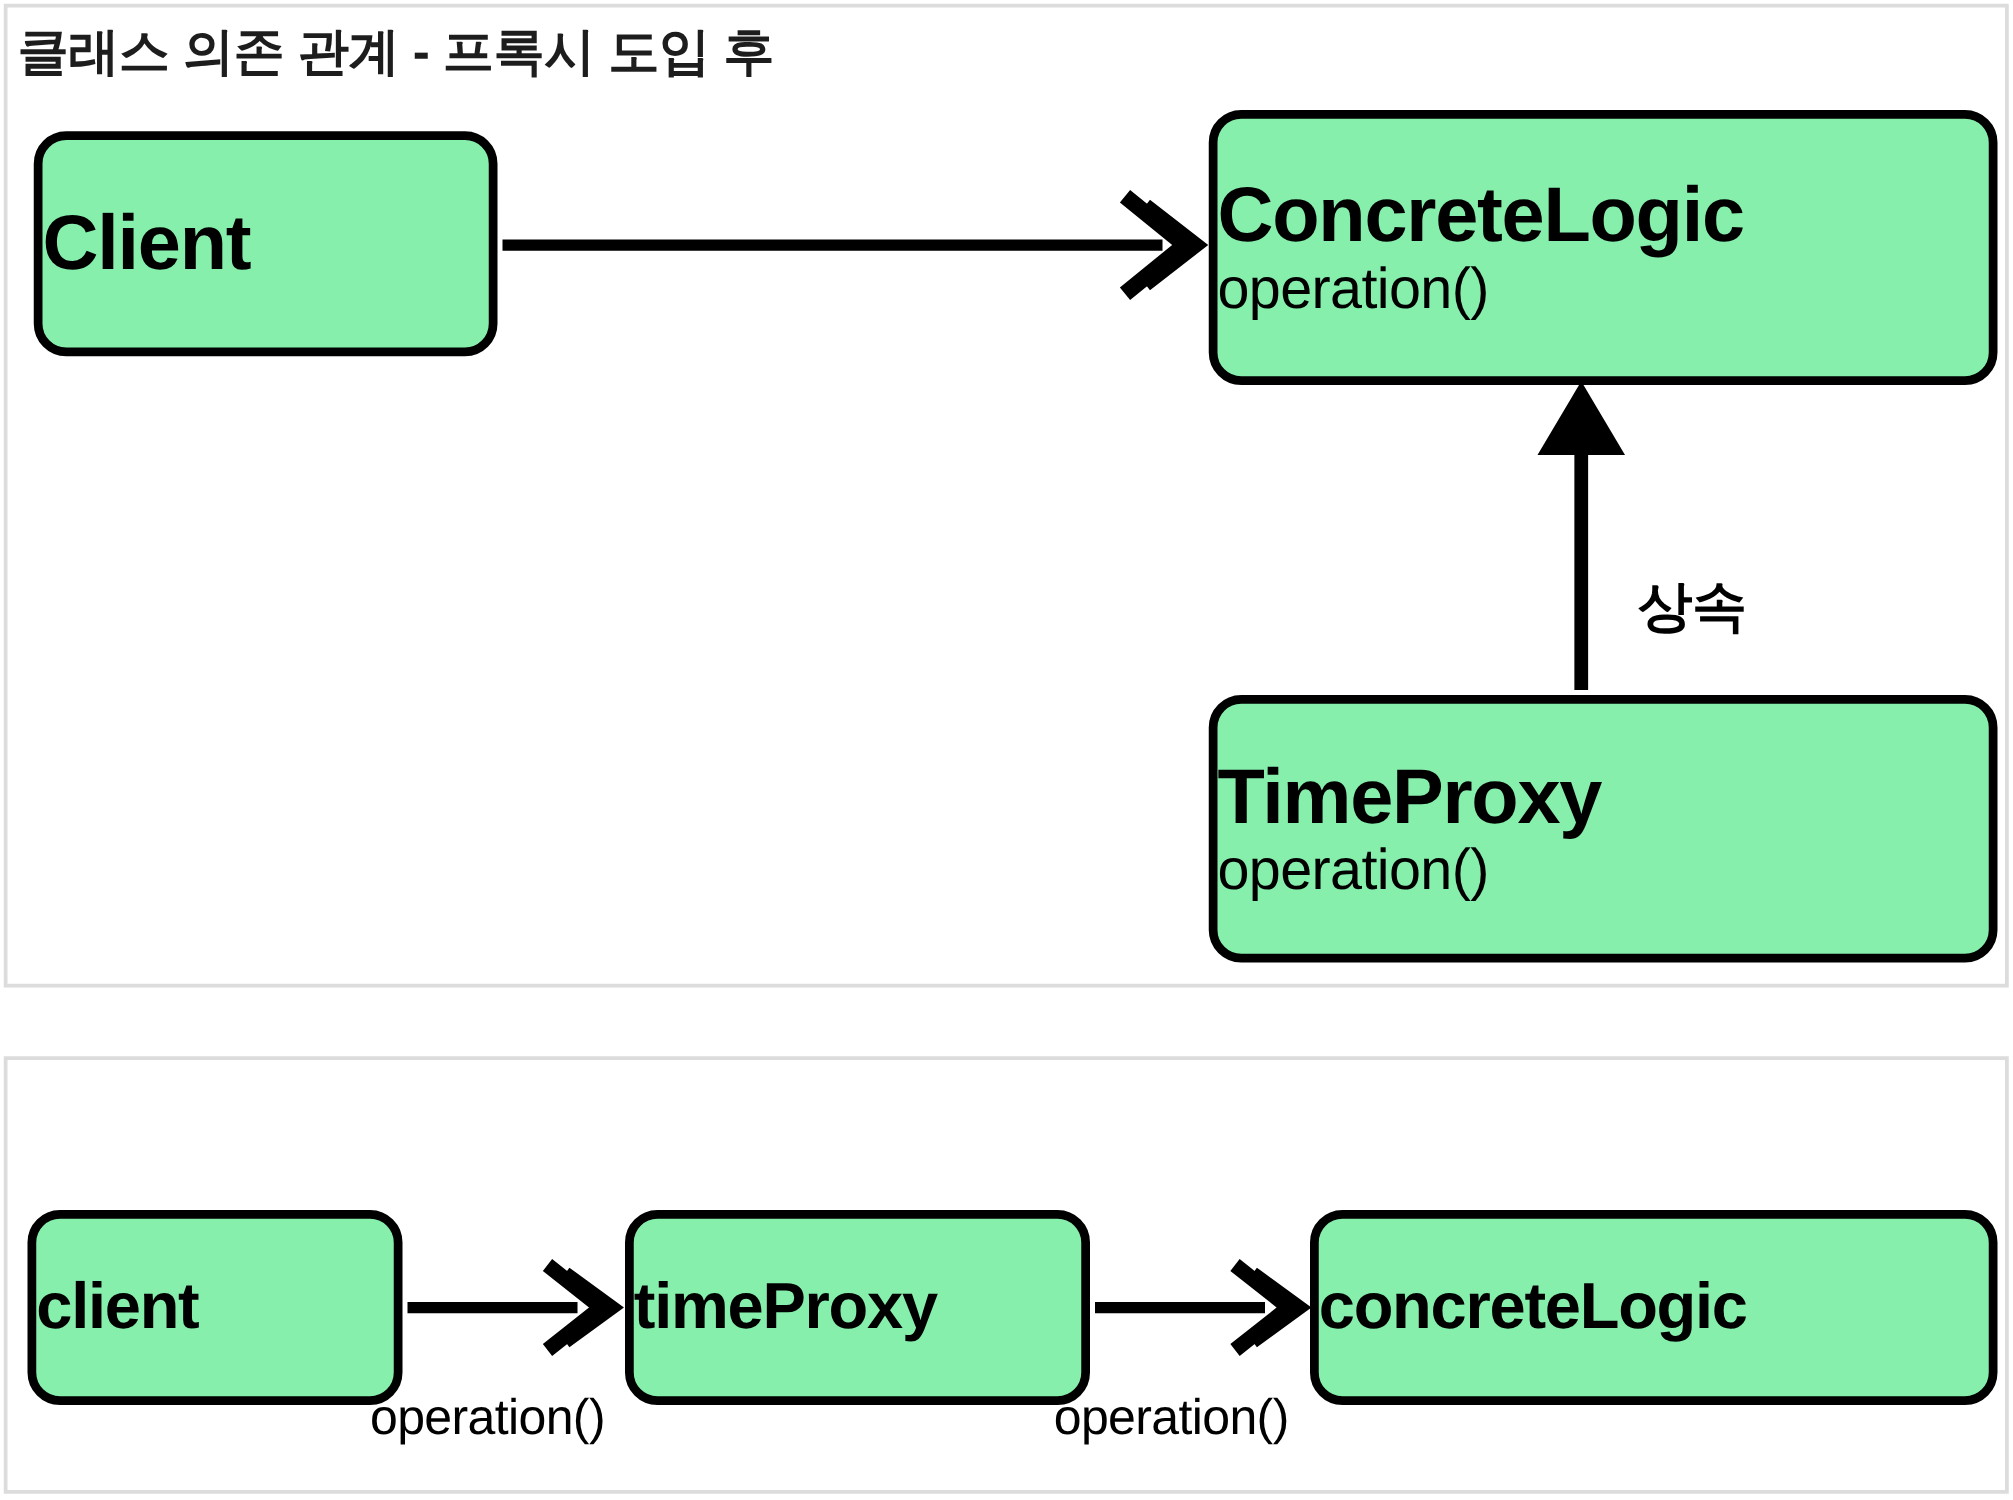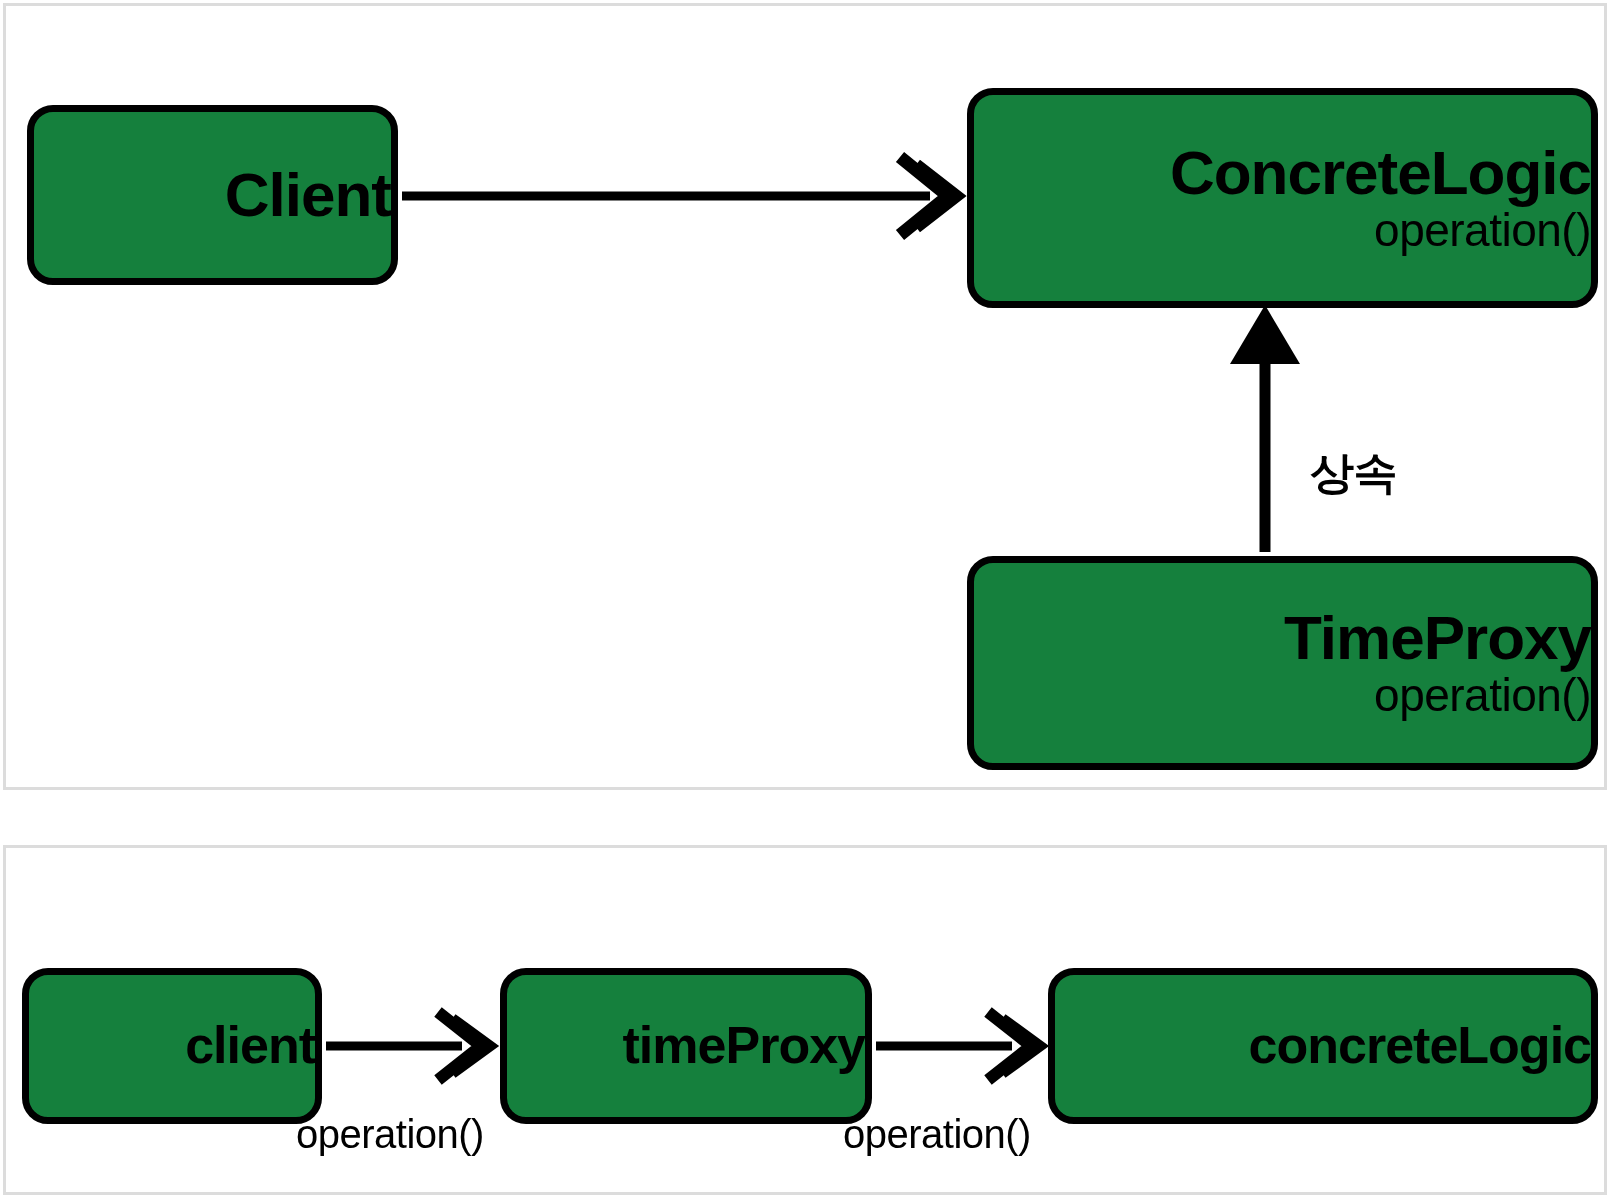--- a/index.html
+++ b/index.html
@@ -52,26 +52,26 @@
     letter-spacing: -0.5px;
     white-space: nowrap;
   }
   #title-class  { left: 14px;  top: 14px; }
   #title-runtime{ left: 14px;  top: 10px; }
 
   
   .node {
     position: absolute;
     box-sizing: border-box;
-    background: #15803d;
+    background: #86efac;
     border: 7px solid #000000;
     border-radius: 26px;
     display: flex;
     flex-direction: column;
-    align-items: flex-end;
+    align-items: flex-start;
     justify-content: center;
     text-align: center;
     z-index: 3;
   }
   .node .node-title {
     font-size: 62px;
     font-weight: 700;
     color: #000000;
     line-height: 1.02;
     letter-spacing: -1px;
@@ -112,41 +112,42 @@
   
   .edge-label {
     position: absolute;
     font-size: 44px;
     font-weight: 700;
     color: #000000;
     white-space: nowrap;
     z-index: 4;
     letter-spacing: -0.5px;
   }
-  #label-inherit { left: 1310px; top: 444px; }
+  #label-inherit { left: 1310px; top: 456px; }
 
   .op-label {
     position: absolute;
     font-size: 40px;
     font-weight: 400;
     color: #000000;
     white-space: nowrap;
     z-index: 4;
     letter-spacing: -0.5px;
   }
   #label-op-1 { left: 296px;  top: 1112px; }
   #label-op-2 { left: 843px;  top: 1112px; }
 </style>
 </head>
 <body>
 
 <div class="canvas">
 
   <div class="panel" id="panel-class"></div>
 
+  <div class="panel-title" id="title-class">클래스 의존 관계 - 프록시 도입 후</div>
 
   <svg class="wires" id="wires-class" viewBox="0 0 1610 1200" xmlns="http://www.w3.org/2000/svg">
 
     <g>
       <line x1="402" y1="196" x2="930" y2="196" stroke="#000000" stroke-width="9" stroke-linecap="butt"></line>
       <path d="M 900 157 L 948 196 L 900 235" fill="none" stroke="#000000" stroke-width="13" stroke-linejoin="miter" stroke-linecap="butt"></path>
       <path d="M 916 165 L 956 196 L 916 227" fill="none" stroke="#000000" stroke-width="13" stroke-linejoin="miter" stroke-linecap="butt"></path>
     </g>
 
     <g>

